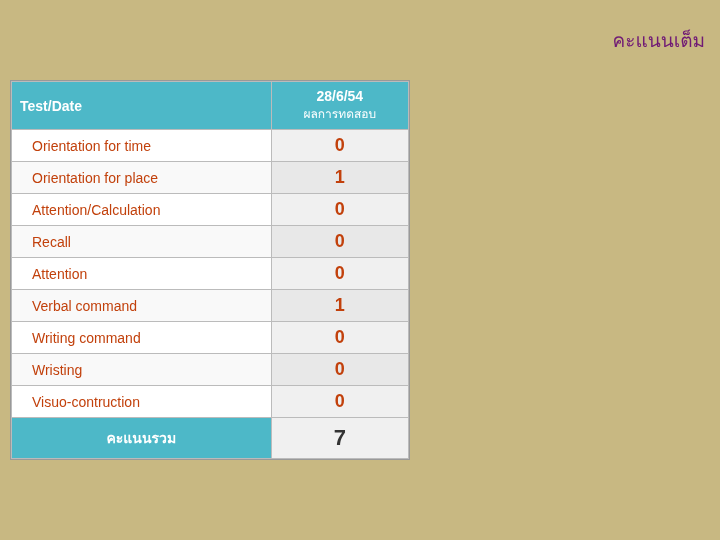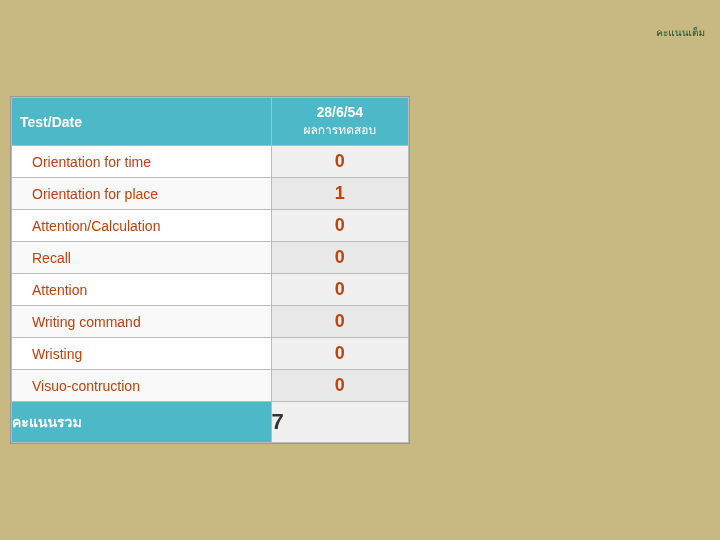--- a/index.html
+++ b/index.html
@@ -58,21 +58,21 @@
       background-color: #f9f9f9;
     }
     .data-row:nth-child(even) td.value-col {
       background-color: #e8e8e8;
     }
     .footer-row td {
       background-color: #4db8c8;
       color: #fff;
       font-size: 14px;
       font-weight: bold;
-      text-align: left;
+      text-align: center;
       padding: 7px 0;
     }
     .footer-row td.value-col {
       background-color: #f0f0f0;
       color: #333;
       font-size: 22px;
       font-weight: bold;
     }
     .sub-header {
       color: #fff;
@@ -118,20 +118,24 @@
         </tr>
         <tr class="data-row">
           <td>Recall</td>
           <td class="value-col">0</td>
         </tr>
         <tr class="data-row">
           <td>Attention</td>
           <td class="value-col">0</td>
         </tr>
         <tr class="data-row">
+          <td>Verbal command</td>
+          <td class="value-col">1</td>
+        </tr>
+        <tr class="data-row">
           <td>Writing command</td>
           <td class="value-col">0</td>
         </tr>
         <tr class="data-row">
           <td>Wristing</td>
           <td class="value-col">0</td>
         </tr>
         <tr class="data-row">
           <td>Visuo-contruction</td>
           <td class="value-col">0</td>
@@ -140,14 +144,14 @@
     <tfoot>
       <tr class="footer-row">
         <td>คะแนนรวม</td>
         <td class="value-col">7</td>
       </tr>
     </tfoot>
   </table>
 </div>
 
 <div class="right-area">
-  <span style="color:#14532d;font-size:10px;">คะแนนเต็ม</span>
+  <span style="color:#701a75;font-size:19px;">คะแนนเต็ม</span>
 </div>
 
 </body></html>

